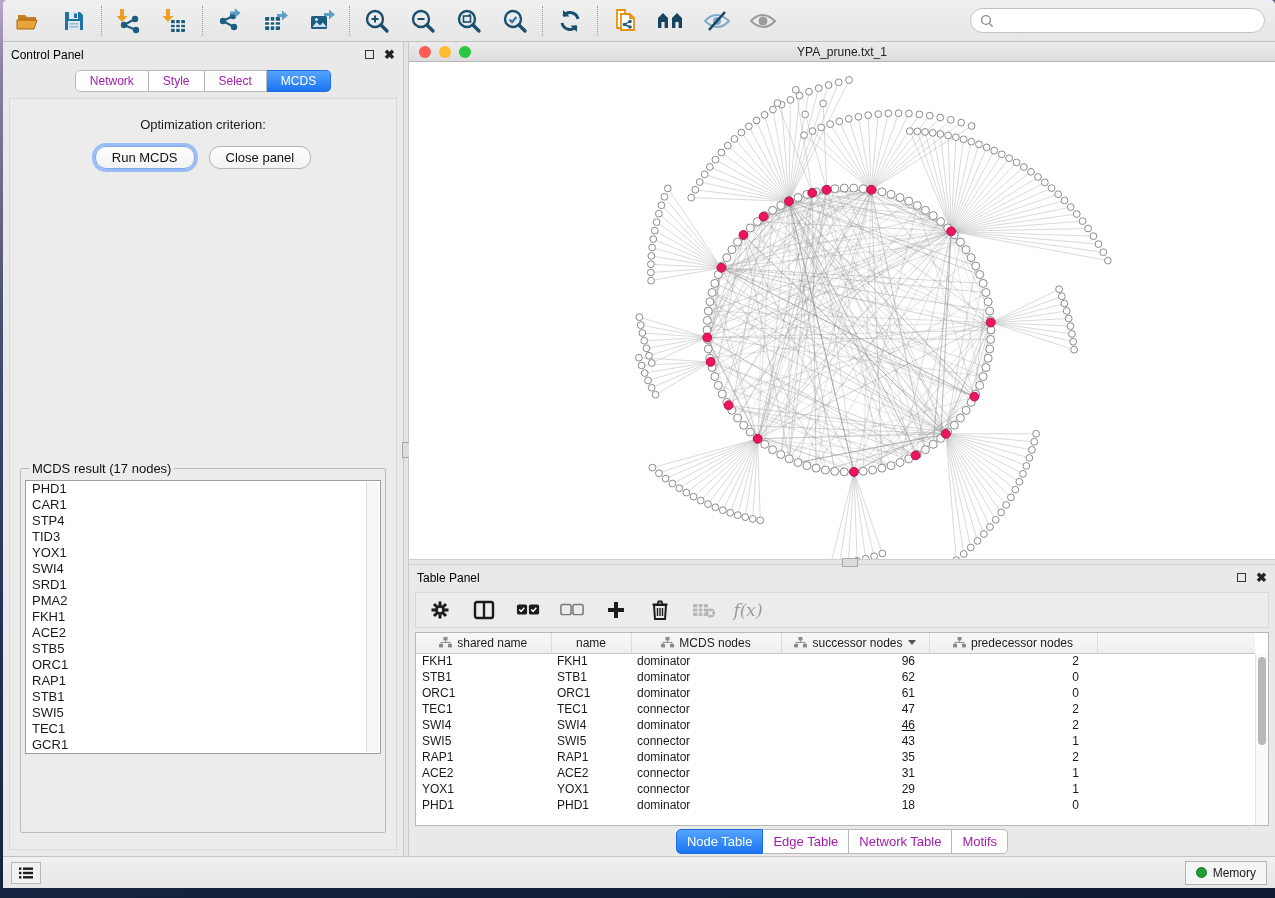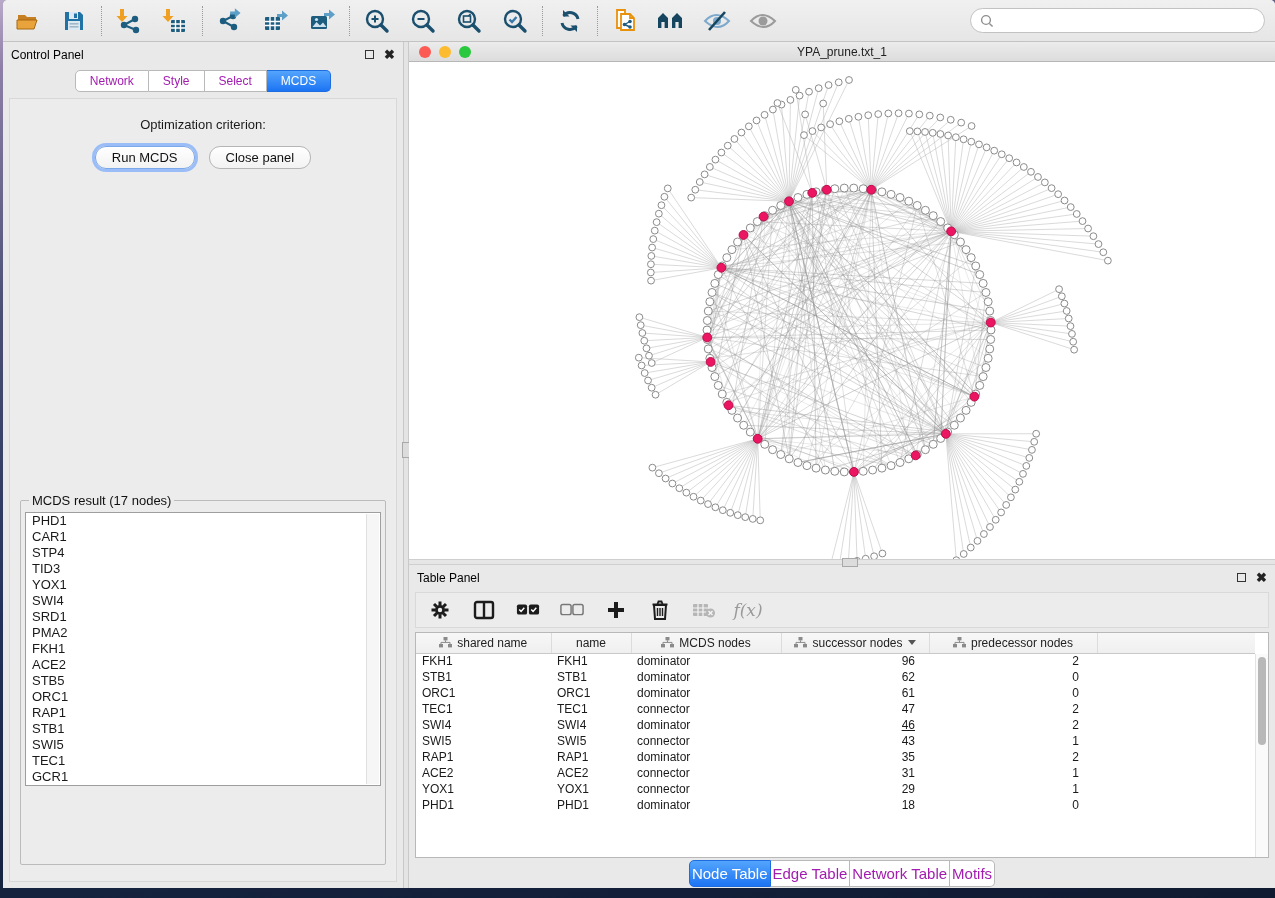--- a/index.html
+++ b/index.html
@@ -96,21 +96,21 @@
   .datatable th .hdr { display:flex; align-items:center; justify-content:center; gap:5px; }
   .datatable td { height:16px; font-size:12px; padding:0 6px; white-space:nowrap; overflow:hidden; }
   .datatable td.num { text-align:right; }
   .sort-arrow { width:0; height:0; border-left:4px solid transparent; border-right:4px solid transparent;
     border-top:5px solid #555; display:inline-block; }
   .t-scroll { position:absolute; top:21px; right:0; bottom:0; width:13px;
     background:#fafafa; border-left:1px solid #e3e3e3; }
   .t-thumb { position:absolute; top:3px; left:2px; width:8px; height:88px;
     background:#b8b8b8; border-radius:5px; }
   .t-tabs { height:30px; display:flex; justify-content:center; align-items:center; flex:0 0 auto; }
-  .t-tabs .seg .tab { padding:4px 2px; font-size:15px; }
+  .t-tabs .seg .tab { padding:4px 10px; font-size:13px; }
 
   
   .statusbar { height:32px; background:linear-gradient(#f0f0f0,#e7e7e7); border-top:1px solid #c3c3c3;
     display:flex; align-items:center; padding:0 8px; flex:0 0 auto; }
   .status-left-btn { width:30px; height:22px; background:#f2f2f2; border:1px solid #b9b9b9;
     display:flex; align-items:center; justify-content:center; cursor:pointer; }
   .memory-btn { margin-left:auto; height:24px; background:#f5f5f5; border:1px solid #b5b5b5;
     display:flex; align-items:center; gap:6px; padding:0 10px; cursor:pointer; }
   .memory-dot { width:11px; height:11px; border-radius:50%; background:#1e9e33; border:1px solid #157a26; }
 </style>
@@ -1278,13 +1278,31 @@
               <div class="tab active">Node Table</div>
               <div class="tab">Edge Table</div>
               <div class="tab">Network Table</div>
               <div class="tab">Motifs</div>
             </div>
         </div>
       </div>
     </div>
   </div>
 
+  <div class="statusbar">
+    <div class="status-left-btn">
+      <svg width="16" height="14" viewBox="0 0 16 14">
+          <g fill="#1c1c1c">
+            <rect x="1" y="1.5" width="2.4" height="2.4"></rect>
+            <rect x="5" y="1.5" width="10" height="2.4"></rect>
+            <rect x="1" y="5.8" width="2.4" height="2.4"></rect>
+            <rect x="5" y="5.8" width="10" height="2.4"></rect>
+            <rect x="1" y="10.1" width="2.4" height="2.4"></rect>
+            <rect x="5" y="10.1" width="10" height="2.4"></rect>
+          </g>
+        </svg>
+    </div>
+    <div class="memory-btn">
+      <span class="memory-dot"></span>
+      <span>Memory</span>
+    </div>
+  </div>
 </div>
 
 </body></html>

